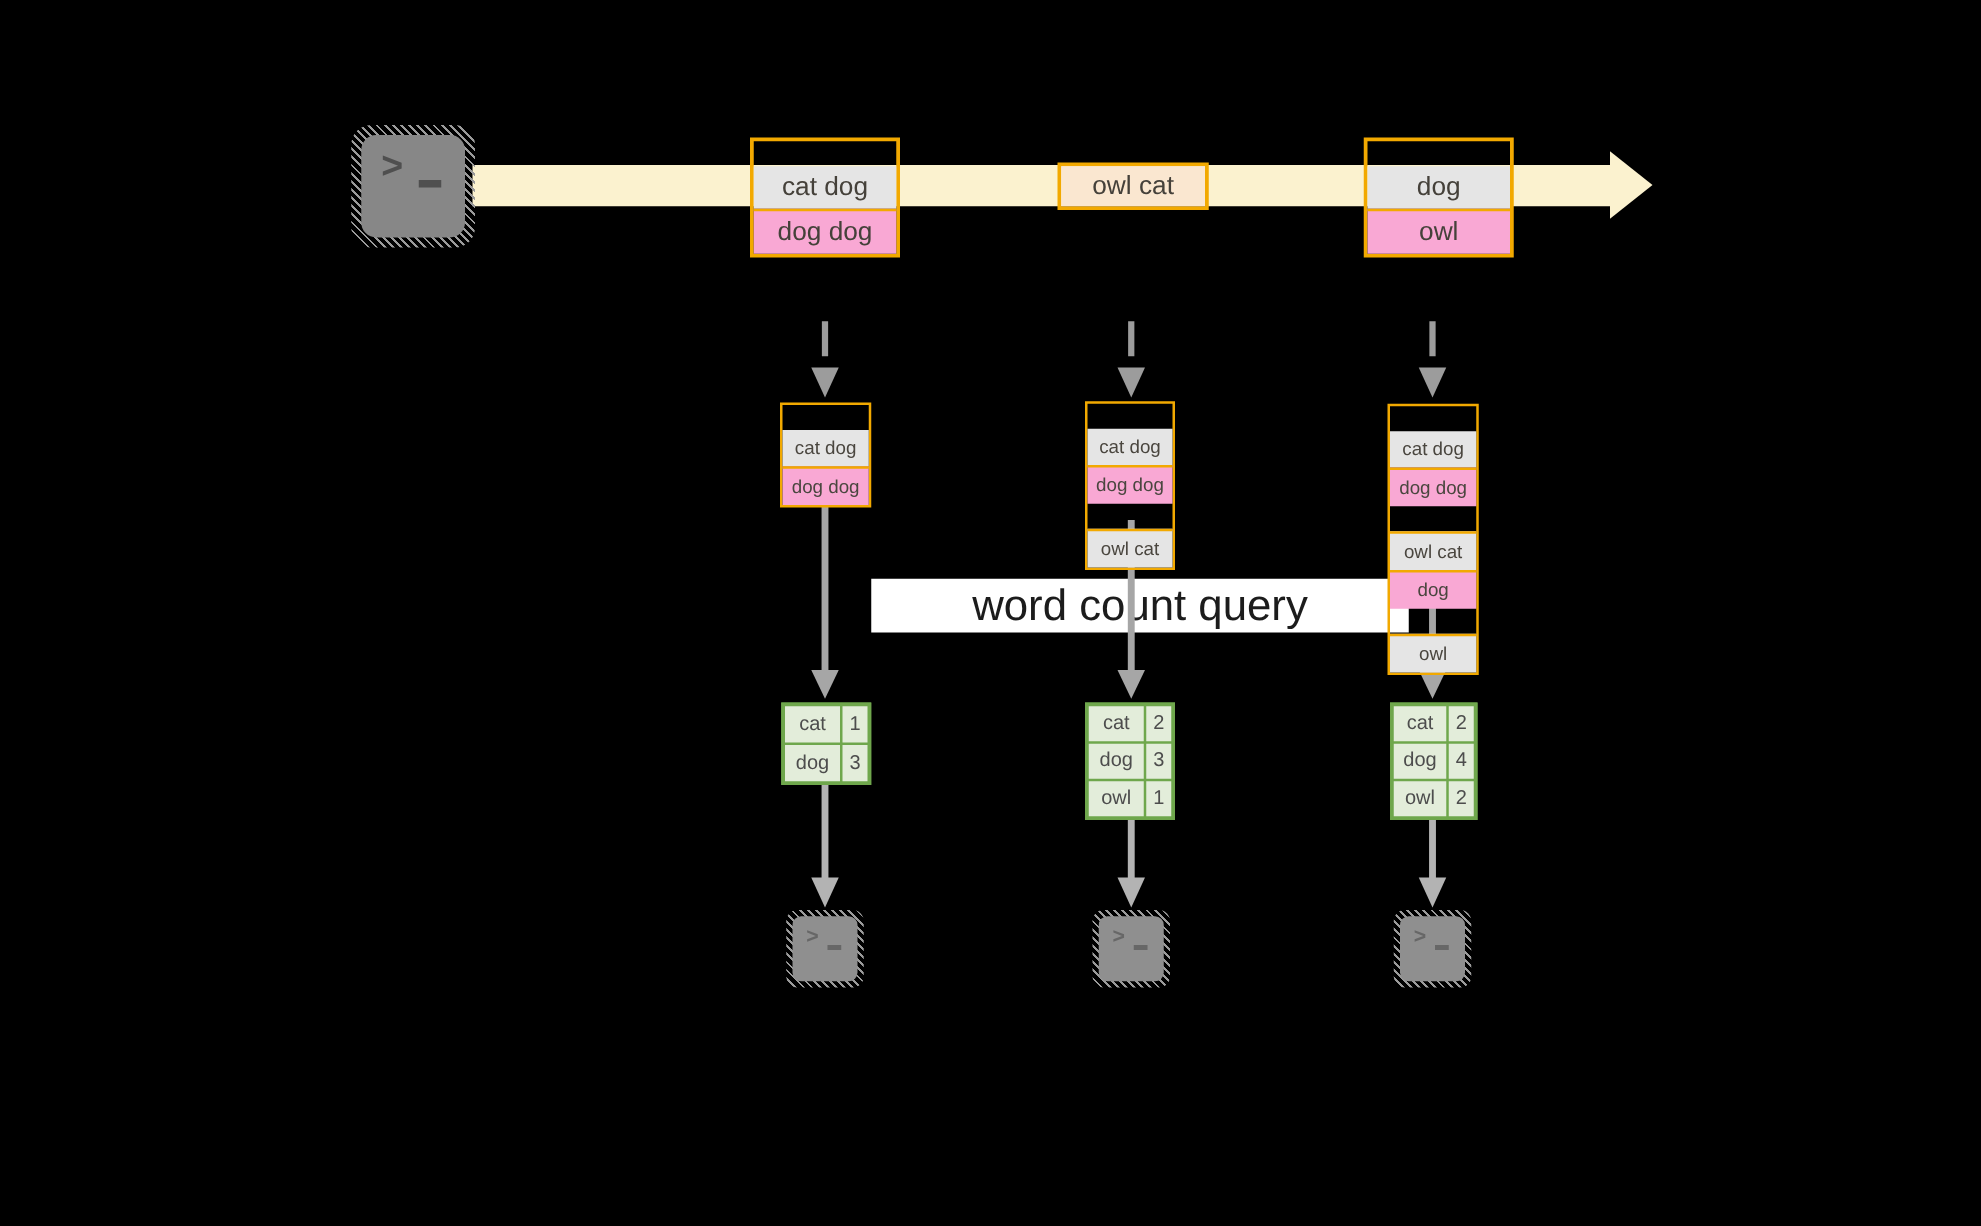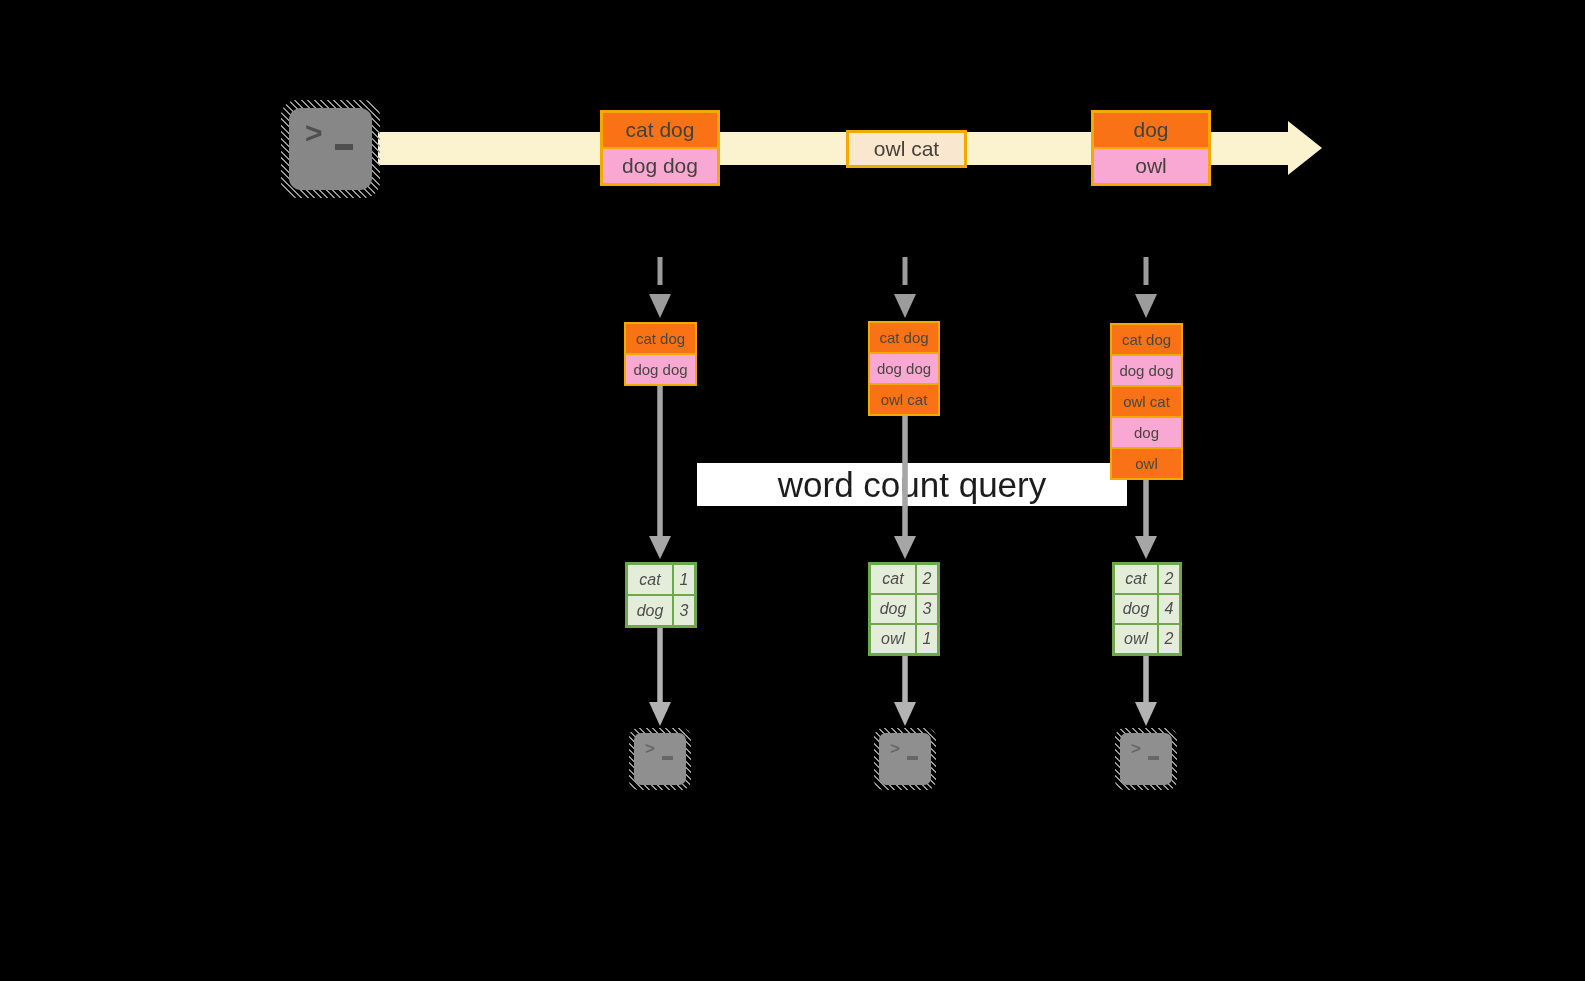--- a/index.html
+++ b/index.html
@@ -22,32 +22,32 @@
   .term-big .term-dash{left:46px;top:36px;width:18px;height:6px;}
   .term-small{width:62px;height:62px;border-radius:9px;top:728px;}
   .term-small .term-inner{inset:5px;border-radius:7px;background:#8f8f8f;}
   .term-small .term-glyph-gt{left:11px;top:6px;font-size:17px;color:#676767;}
   .term-small .term-dash{left:28px;top:23px;width:11px;height:4px;background:#676767;}
   
   .batch{position:absolute;border:3px solid #F2A900;z-index:4;}
   .batch .row{height:34px;line-height:34px;text-align:center;font-size:21px;color:#45413a;}
   .batch .row + .row{border-top:2px solid #F2A900;}
   .batch-2 .row{height:32px;line-height:32px;}
-  .peach{background:#f97316;}
+  .peach{background:#e5e5e5;margin-top:20px;}
   .cream{background:#f9a8d4;}
   .peach-lt{background:#FAE7D0;}
   
   .stack{position:absolute;border:2px solid #F2A900;z-index:4;}
   .stack .row{height:29px;line-height:29px;text-align:center;font-size:15px;color:#4a463f;}
   .stack .row + .row{border-top:2px solid #F2A900;}
   
   .banner{position:absolute;left:697px;top:463px;width:430px;height:43px;background:#FFFFFF;z-index:2;
     display:flex;align-items:center;justify-content:center;font-size:35px;color:#1c1c1c;}
   
-  .wtable{position:absolute;display:grid;gap:2px;background:#6FA74C;border:3px solid #6FA74C;z-index:4;font-style:italic;}
+  .wtable{position:absolute;display:grid;gap:2px;background:#6FA74C;border:3px solid #6FA74C;z-index:4;}
   .wtable .cell{background:#E3EDDA;display:flex;align-items:center;justify-content:center;
     font-size:16px;color:#4d4d4d;}
   .t1{left:625px;top:562px;grid-template-columns:44px 20px;}
   .t1 .cell{height:29px;}
   .t2{left:868px;top:562px;grid-template-columns:44px 20px;}
   .t2 .cell{height:28px;}
   .t3{left:1112px;top:562px;grid-template-columns:42px 20px;}
   .t3 .cell{height:28px;}
   
   #arrows{position:absolute;left:0;top:0;z-index:3;}

